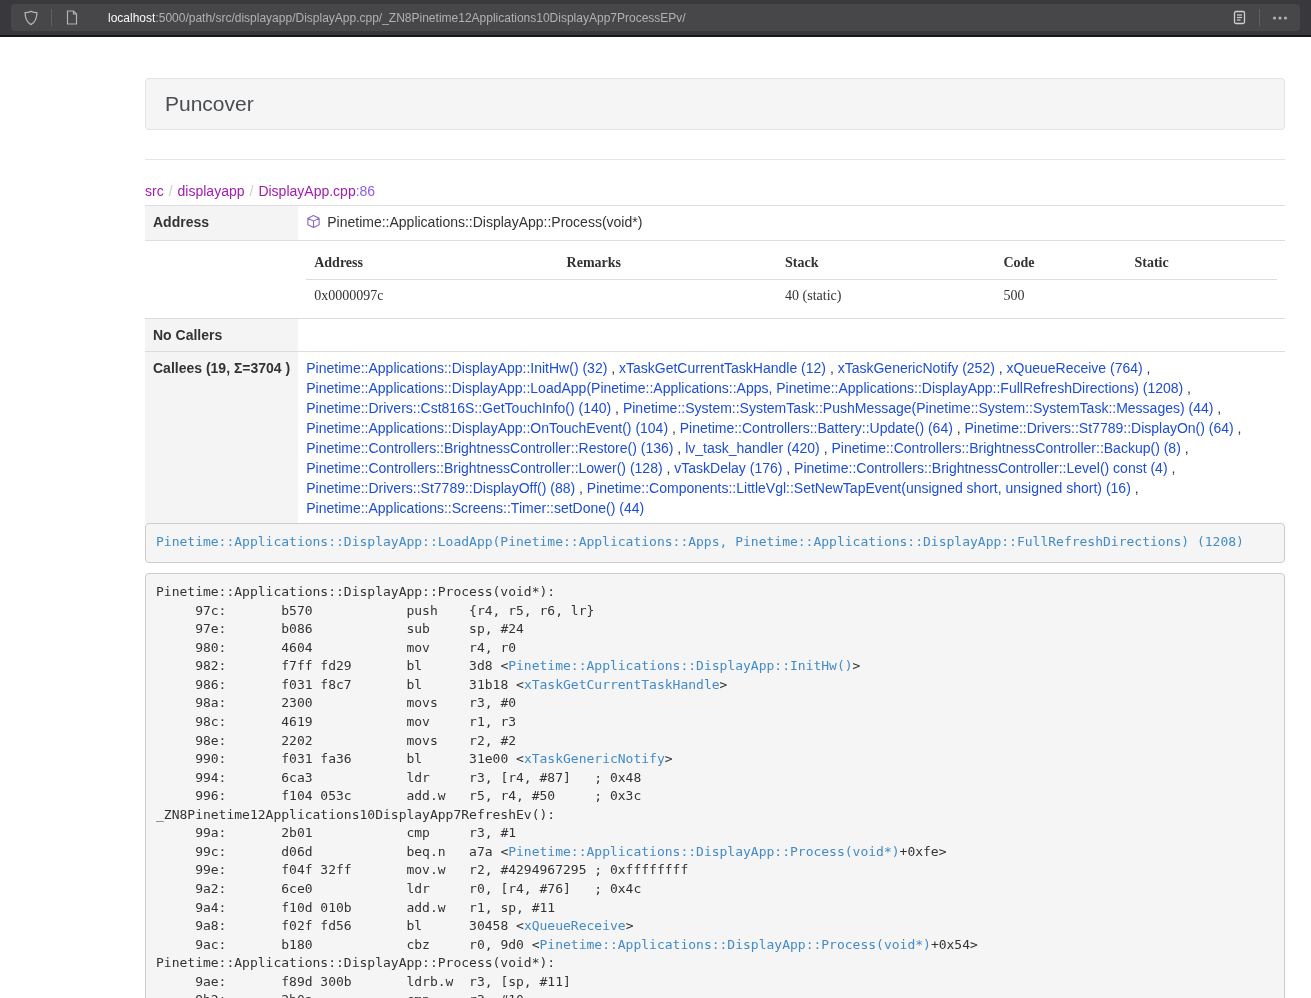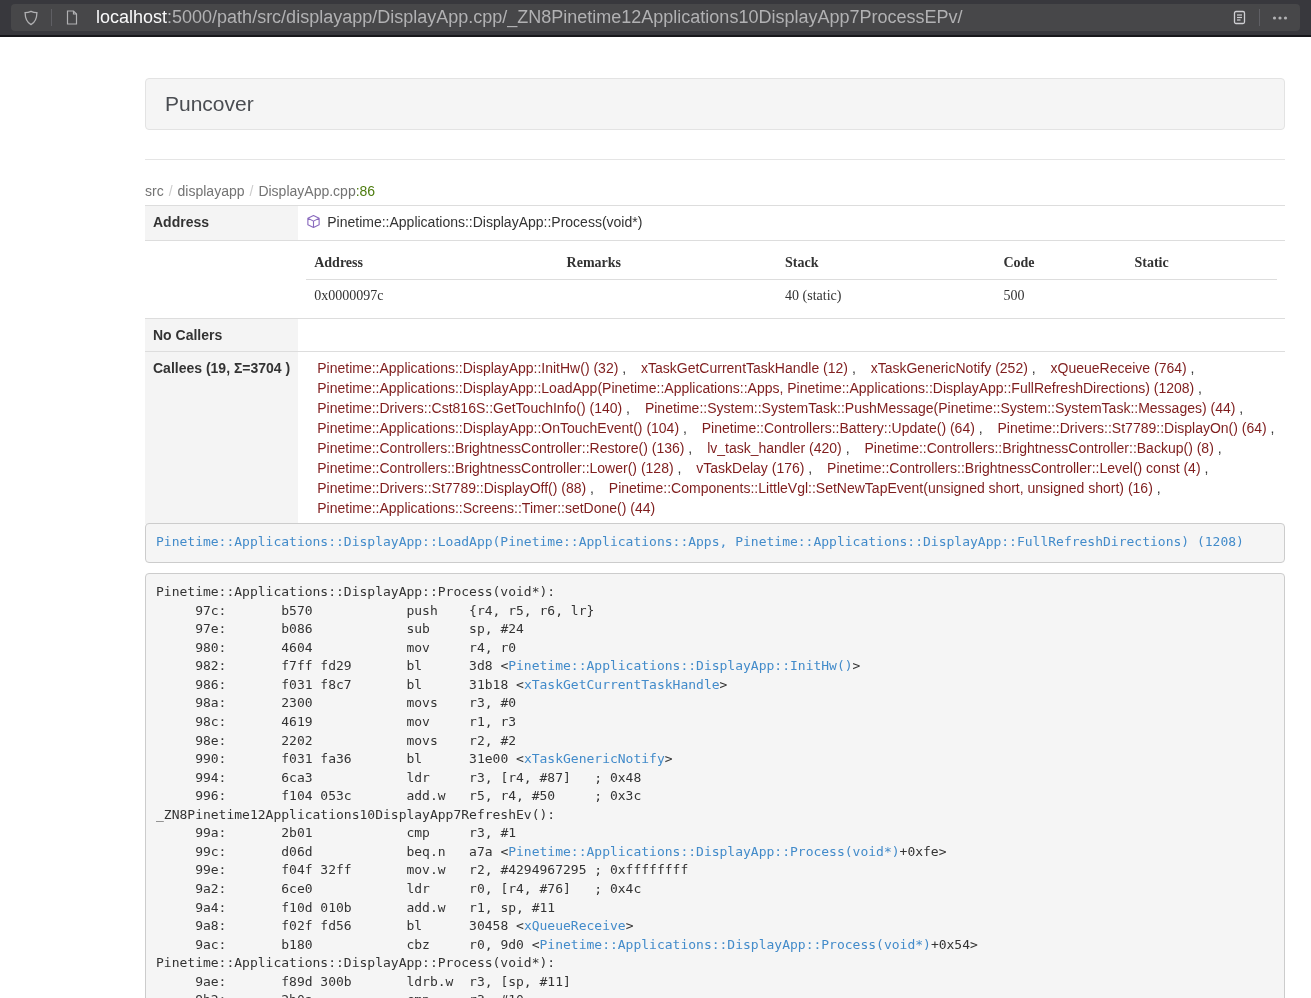--- a/index.html
+++ b/index.html
@@ -12,56 +12,56 @@
 
   
   .toolbar { position:absolute; top:0; left:0; width:1311px; height:35px; background:#38383d; }
   .toolbar-edge { position:absolute; top:35px; left:0; width:1311px; height:2px; background:#17171b; }
   .urlbar {
     position:absolute; top:4px; left:11px; right:11px; height:27px;
     background:#474749; border-radius:4px; display:flex; align-items:center; padding:0 8px;
   }
   .urlbar svg { display:block; }
   .vsep { width:1px; height:17px; background:#5f5f64; margin:0 8px; flex:none; }
-  .url-text { flex:1; font-size:18px; color:#b1b1b3; white-space:nowrap; overflow:hidden; margin-left:12px; }
+  .url-text { flex:1; font-size:12px; color:#b1b1b3; white-space:nowrap; overflow:hidden; margin-left:24px; }
   .url-host { color:#f9f9fa; }
   .chrome-btn { flex:none; display:flex; align-items:center; justify-content:center; width:24px; height:24px; border-radius:3px; cursor:pointer; }
 
   
   .content { position:absolute; top:37px; left:145px; width:1140px; height:777px; }
 
   .well {
     position:absolute; top:41px; left:0; width:1140px; height:52px;
     background:#f5f5f5; border:1px solid #e3e3e3; border-radius:4px; padding:12px 19px;
   }
   .well-title { margin:0; font-size:21px; font-weight:400; color:#4a4d52; line-height:26px; }
 
   .page-hr { position:absolute; top:122px; left:0; width:1140px; border:0; border-top:1px solid #e5e5e5; margin:0; }
 
   .breadcrumb { position:absolute; top:144px; left:0; font-size:14px; line-height:20px; color:#ccc; }
-  .breadcrumb a { color:#737373; text-decoration:none; }
+  .breadcrumb a { color:#a21caf; text-decoration:none; }
   .crumb-sep { color:#ccc; padding:0 5px; }
-  .crumb-suffix { color:#4d7c0f; }
+  .crumb-suffix { color:#8b5cf6; }
 
   .fn-table-wrap { position:absolute; top:168px; left:0; width:1140px; }
   table.fn { width:100%; border-collapse:collapse; font-size:14px; color:#333; }
   table.fn > tbody > tr > th,
   table.fn > tbody > tr > td { border-top:1px solid #ddd; padding:6px 8px; vertical-align:top; text-align:left; line-height:20px; }
   th.rowlabel { width:148px; font-weight:bold; background:#f4f4f4; white-space:nowrap; }
   th.rowlabel-empty { width:148px; background:transparent; }
   td.stats-holder { padding:2px 8px; }
 
   table.stats { width:100%; border-collapse:collapse; font-size:14px; color:#333; }
   table.stats th, table.stats td { padding:6px 8px; text-align:left; line-height:20px; font-weight:normal;font-family:Liberation Serif, serif; }
   table.stats thead th { font-weight:bold; border-bottom:1px solid #ddd; }
 
   .fn-name-cell { display:flex; align-items:flex-start; gap:6px; }
   .cube-icon { flex:none; margin-top:2px; }
 
-  a.callee, .callees-cell a { color:#7f1d1d; text-decoration:none;margin-left:11px; }
+  a.callee, .callees-cell a { color:#1d4ed8; text-decoration:none; }
   .callees-cell { line-height:20px; }
   .sep { color:#333; }
 
   .codebox {
     background:#f5f5f5; border:1px solid #ccc; border-radius:4px;
     font-family:"DejaVu Sans Mono", monospace; font-size:13px; line-height:1.42857;
     color:#333; padding:9px 10px; margin:0;
     white-space:pre; overflow:hidden;
     tab-size:8; -moz-tab-size:8;
   }

